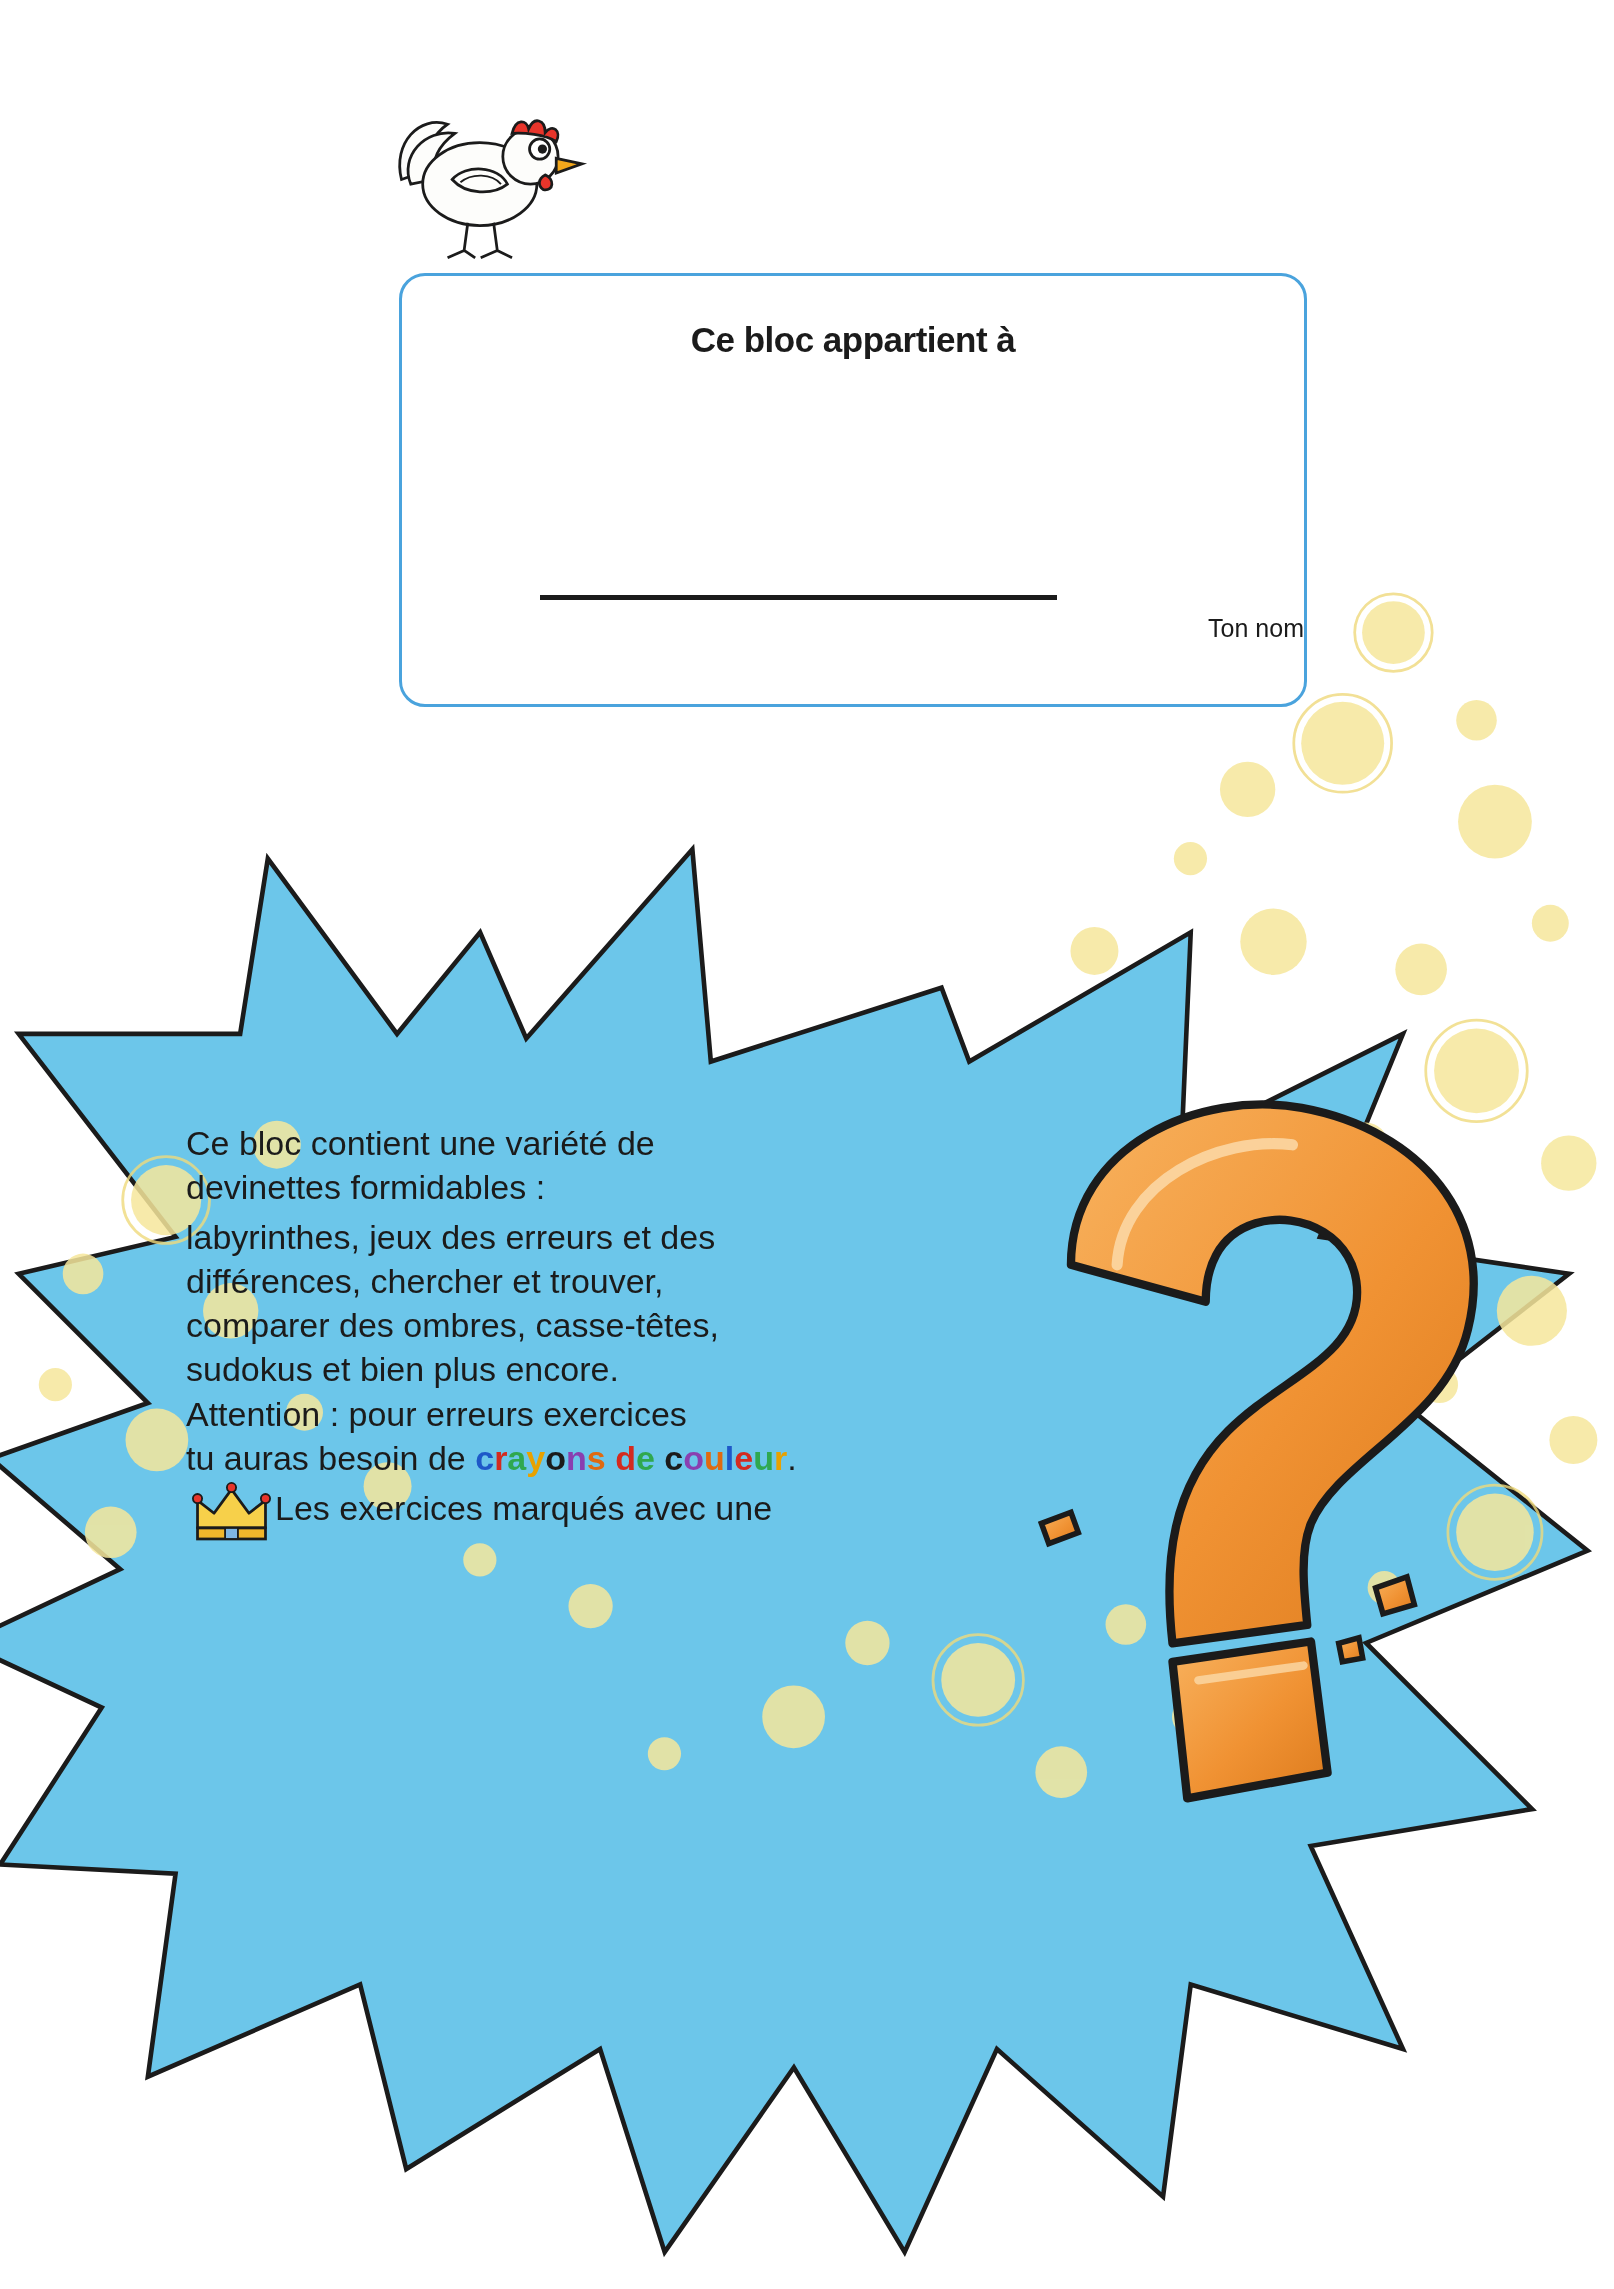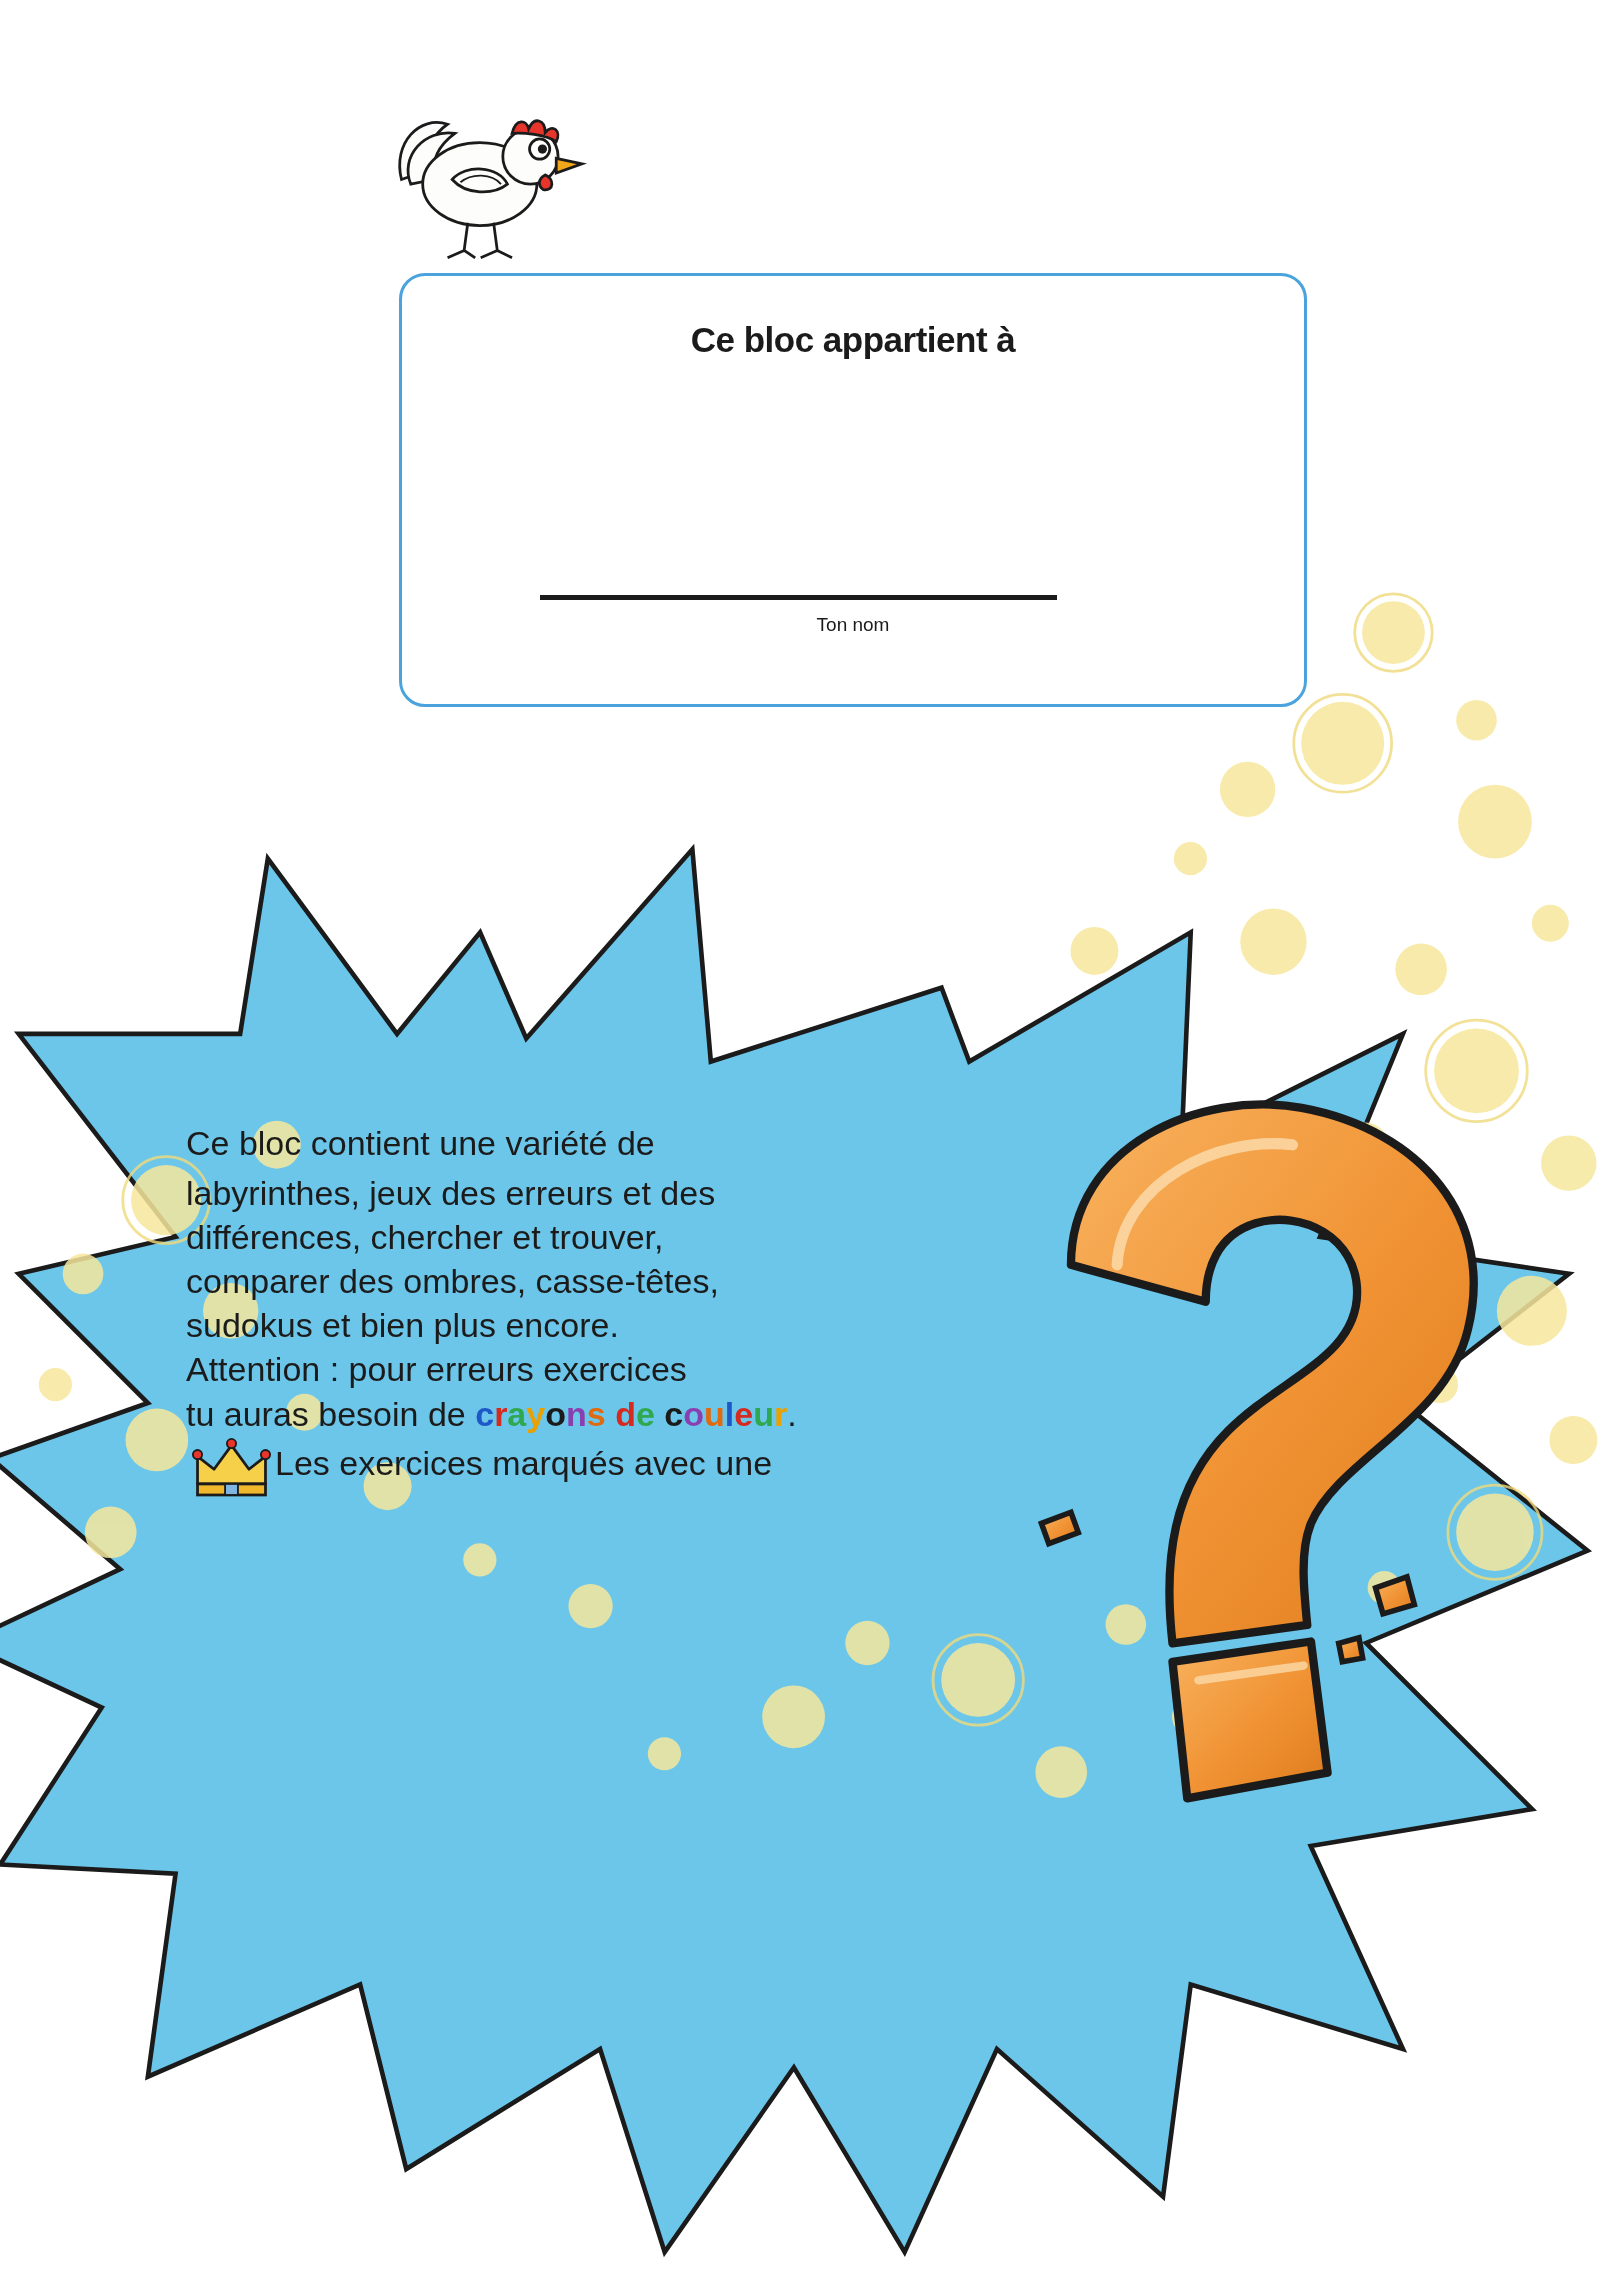--- a/index.html
+++ b/index.html
@@ -45,22 +45,22 @@
     top: 319px;
     width: 517px;
     height: 4.6px;
     background: #1b1b1b;
   }
   #name-caption {
     position: absolute;
     left: 0;
     right: 0;
     top: 338px;
-    text-align: center;
-    font-size: 19px;
+    text-align: right;
+    font-size: 25px;
   }
 
   
   #name-card { width: 908px; height: 434px; }
 
   
   #rooster {
     position: absolute;
     left: 383px;
     top: 92px;
@@ -266,20 +266,21 @@
     <path d="M178 660 L 292 644" fill="none" stroke="#fbd9a8" stroke-width="9" stroke-linecap="round" opacity="0.8"></path>
 
     <path d="M8 490 L 40 478 L 48 500 L 16 512 Z" fill="url(#og)" stroke="#1b1b1b" stroke-width="6"></path>
     <path d="M370 560 L 404 548 L 412 578 L 378 588 Z" fill="url(#og)" stroke="#1b1b1b" stroke-width="6"></path>
     <path d="M330 620 L 352 614 L 356 636 L 334 640 Z" fill="url(#og)" stroke="#1b1b1b" stroke-width="6"></path>
   </svg>
 </div>
 
 <div id="intro-text">
   <div class="line">Ce bloc contient une variété de</div>
+  <div class="line">devinettes formidables :</div>
   <div class="gap"></div>
   <div class="line">labyrinthes, jeux des erreurs et des</div>
   <div class="line">différences, chercher et trouver,</div>
   <div class="line">comparer des ombres, casse-têtes,</div>
   <div class="line">sudokus et bien plus encore.</div>
   <div class="line">Attention : pour erreurs exercices</div>
 
   <div class="line">
     <span>tu auras besoin de </span><span><span class="c1">c</span><span class="c2">r</span><span class="c3">a</span><span class="c4">y</span><span class="c5">o</span><span class="c6">n</span><span class="c7">s</span><span class="c1"> </span><span class="c2">d</span><span class="c3">e</span><span class="c4"> </span><span class="c5">c</span><span class="c6">o</span><span class="c7">u</span><span class="c1">l</span><span class="c2">e</span><span class="c3">u</span><span class="c4">r</span></span><span>.</span>
   </div>

